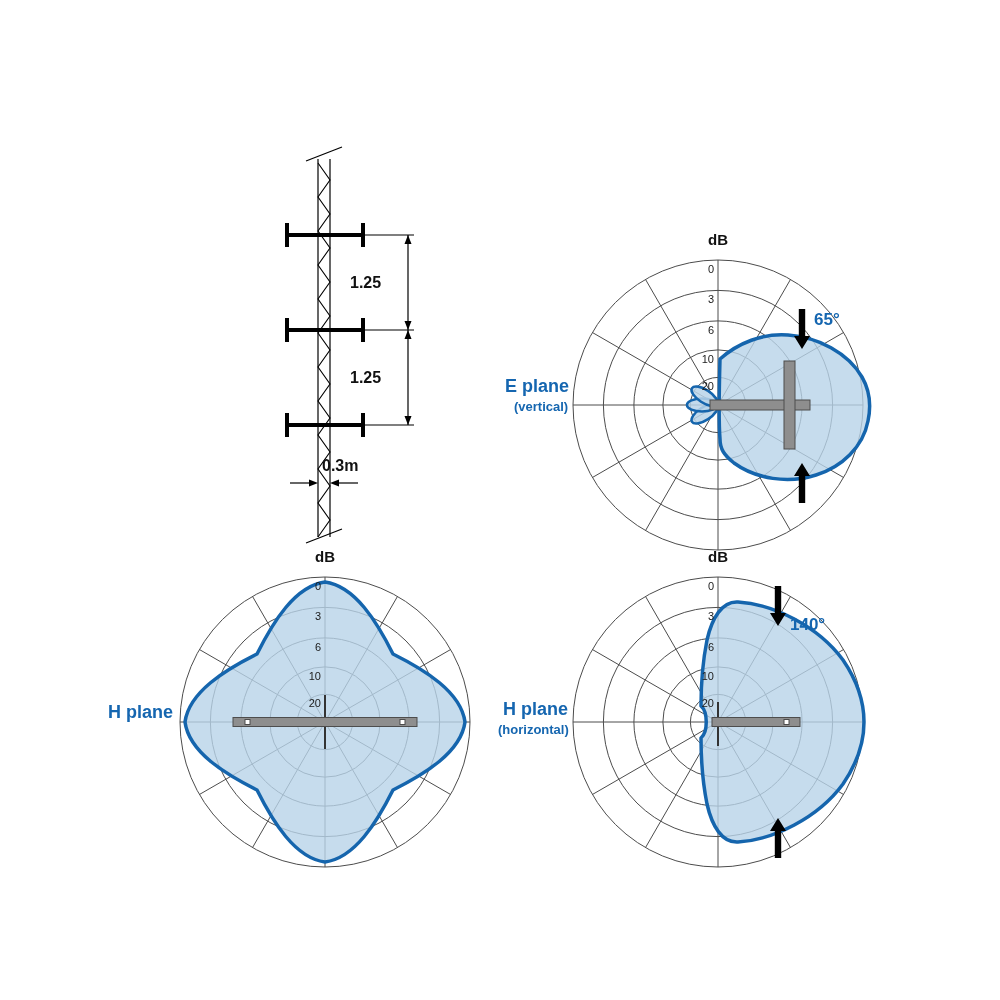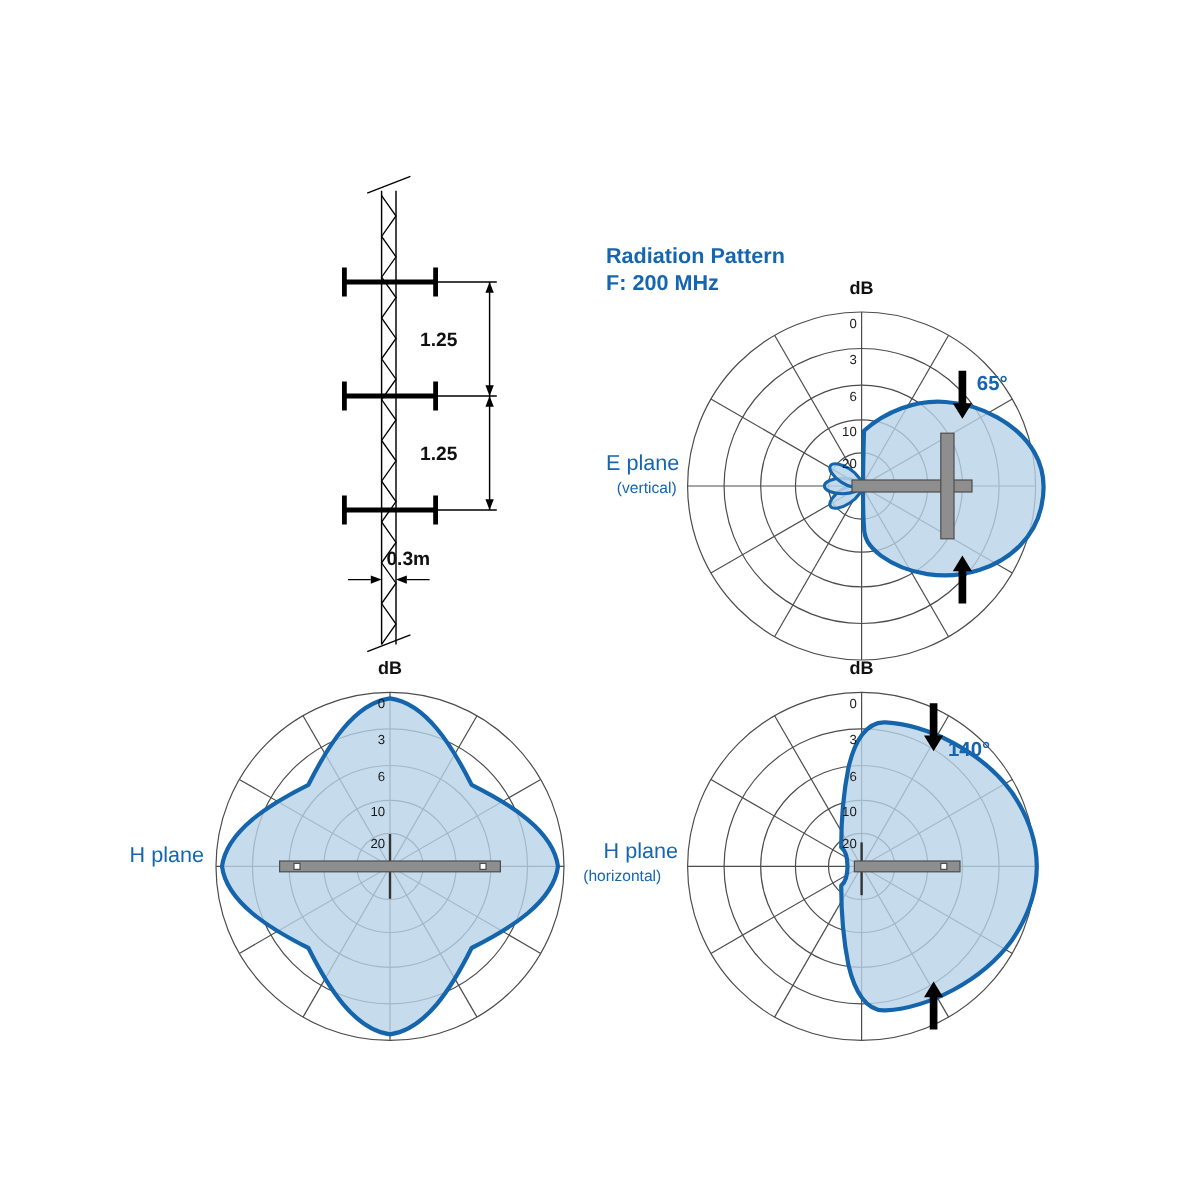--- a/index.html
+++ b/index.html
@@ -29,21 +29,21 @@
 
   
   .mast line,.mast path{stroke:#000;fill:none}
   .mast .thick{stroke-width:4}
   .mast .thin{stroke-width:1.2}
   .mast .brace{stroke-width:1.1}
   .mast polygon{fill:#000;stroke:none}
   .mast text{font-size:16px;font-weight:600;fill:#111}
 
   
-  .label{position:absolute;color:#1566b0;font-weight:400;white-space:nowrap}
+  .label{position:absolute;color:#1566b0;font-weight:700;white-space:nowrap}
   .label.big{font-size:18px}
   .label.small{font-size:13px}
   .title-block{position:absolute;left:505px;top:202px;color:#1566b0;
                font-weight:700;font-size:18px;line-height:23px}
 </style>
 </head>
 <body>
 
 <div class="canvas">
 
@@ -88,30 +88,26 @@
 
     <g>
       <text x="60" y="326">0.3m</text>
       <line class="thin" x1="28" y1="338" x2="47" y2="338"></line>
       <line class="thin" x1="77" y1="338" x2="96" y2="338"></line>
       <polygon points="56,338 47,334.5 47,341.5"></polygon>
       <polygon points="68,338 77,334.5 77,341.5"></polygon>
     </g>
   </svg>
 
-  <div class="title-block">
-    <div>Radiation Pattern</div>
-    <div>F: 200 MHz</div>
-  </div>
 
   <div class="label big" style="left:505px;top:376px">E plane</div>
   <div class="label small" style="left:514px;top:399px">(vertical)</div>
   <div class="label big" style="left:108px;top:702px">H plane</div>
   <div class="label big" style="left:503px;top:699px">H plane</div>
-  <div class="label small" style="left:486px;top:722px">(horizontal)</div>
+  <div class="label small" style="left:498px;top:722px">(horizontal)</div>
 
   <svg style="left:548px;top:225px" width="340" height="340" viewBox="0 0 340 340">
     <text class="db" x="170" y="20">dB</text>
     <g transform="translate(170,180)">
       <g class="grid">
           <circle cx="0" cy="0" r="145.0"></circle>
           <circle cx="0" cy="0" r="114.6"></circle>
           <circle cx="0" cy="0" r="84.1"></circle>
           <circle cx="0" cy="0" r="55.1"></circle>
           <circle cx="0" cy="0" r="27.6"></circle>

